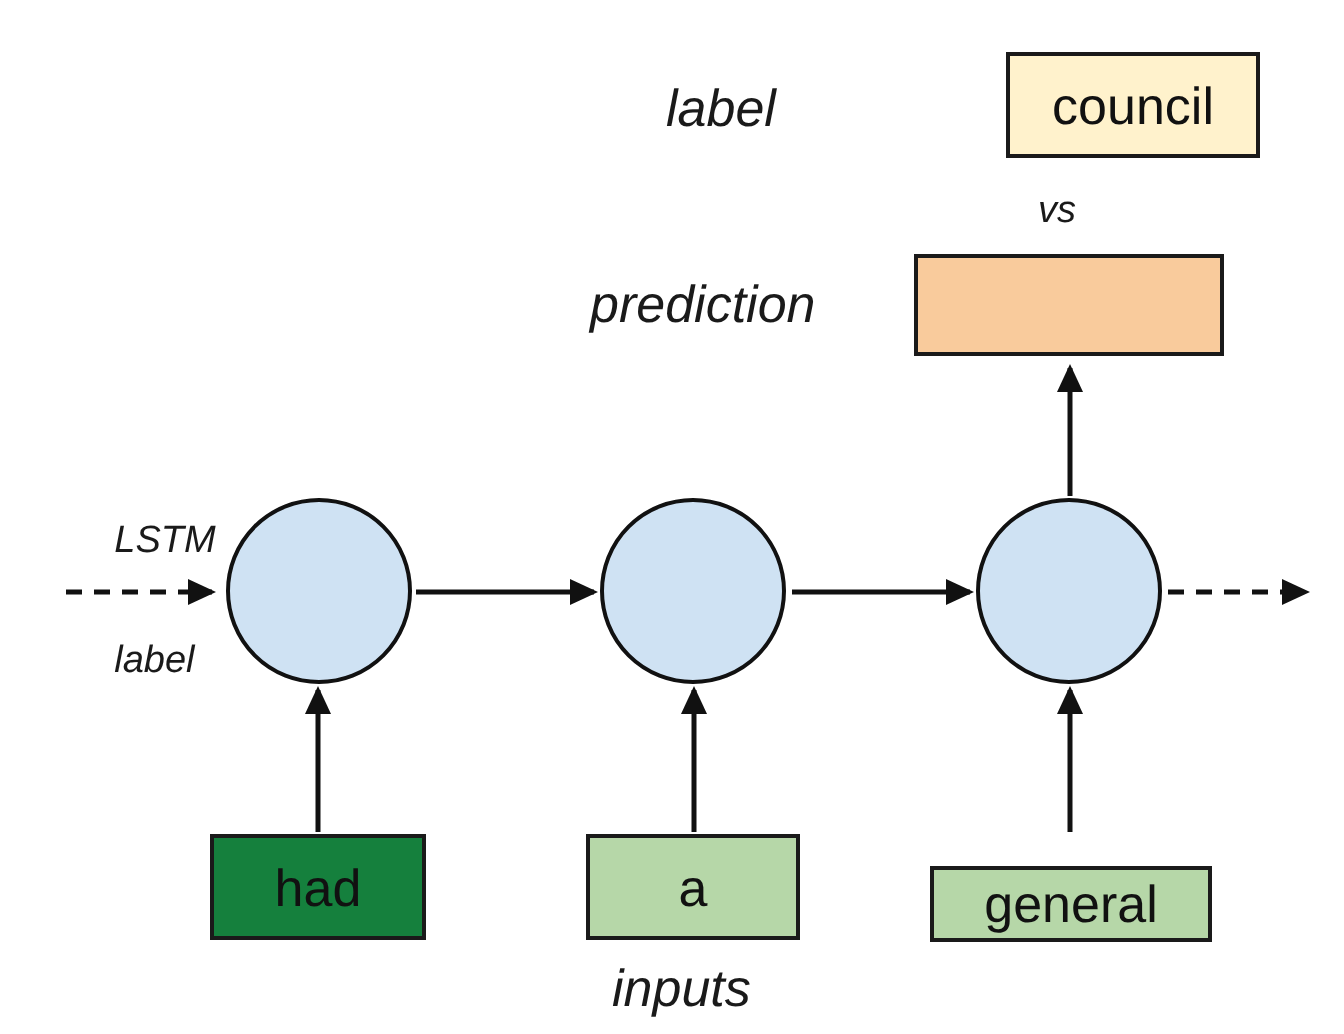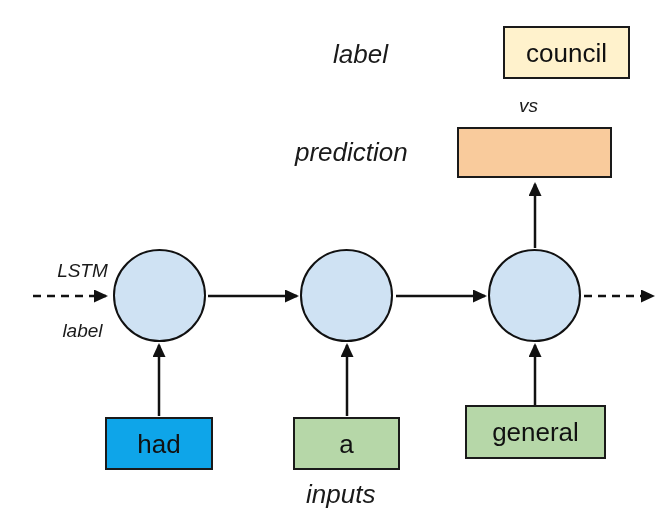--- a/index.html
+++ b/index.html
@@ -5,21 +5,21 @@
   html, body { margin: 0; padding: 0; background: #ffffff; }
   .stage {
     position: relative;
     width: 672px;
     height: 517px;
     background: #ffffff;
     overflow: hidden;
     font-family: "Liberation Sans", sans-serif;
     color: #111111;
   }
-  .abs { position: absolute; text-align: center; }
+  .abs { position: absolute; }
   svg.arrow-layer {
     position: absolute;
     left: 0; top: 0;
     width: 672px; height: 517px;
   }
   svg.arrow-layer line { stroke: #111111; stroke-width: 2.5; }
   svg.arrow-layer .dashed { stroke-dasharray: 8 6; }
 
   .cell-circle {
     position: absolute;
@@ -86,17 +86,17 @@
   <div class="annot abs" style="left:306px; top:479px;">inputs</div>
 
   <div class="node-box" style="left: 475px; top: 26px; width: 127px; height: 53px; background-color: rgb(255, 242, 204); margin-left: 28px;">council</div>
 
   <div class="node-box" style="left: 457px; top: 127px; width: 155px; height: 51px; background-color: rgb(249, 203, 156);"></div>
 
   <div class="cell-circle" style="left: 113px; top: 249px; background-color: rgb(207, 226, 243);"></div>
   <div class="cell-circle" style="left: 300px; top: 249px; background-color: rgb(207, 226, 243);"></div>
   <div class="cell-circle" style="left: 488px; top: 249px; background-color: rgb(207, 226, 243);"></div>
 
-  <div class="node-box" style="left: 105px; top: 417px; width: 108px; height: 53px; background-color: #0ea5e9;">had</div>
+  <div class="node-box" style="left: 105px; top: 417px; width: 108px; height: 53px; background-color: #15803d;">had</div>
   <div class="node-box" style="left: 293px; top: 417px; width: 107px; height: 53px; background-color: rgb(182, 215, 168);">a</div>
-  <div class="node-box" style="left: 465px; top: 405px; width: 141px; height: 54px; background-color: rgb(182, 215, 168);">general</div>
+  <div class="node-box" style="left: 465px; top: 433px; width: 141px; height: 38px; background-color: rgb(182, 215, 168);">general</div>
 
 </div>
 
 </body></html>

